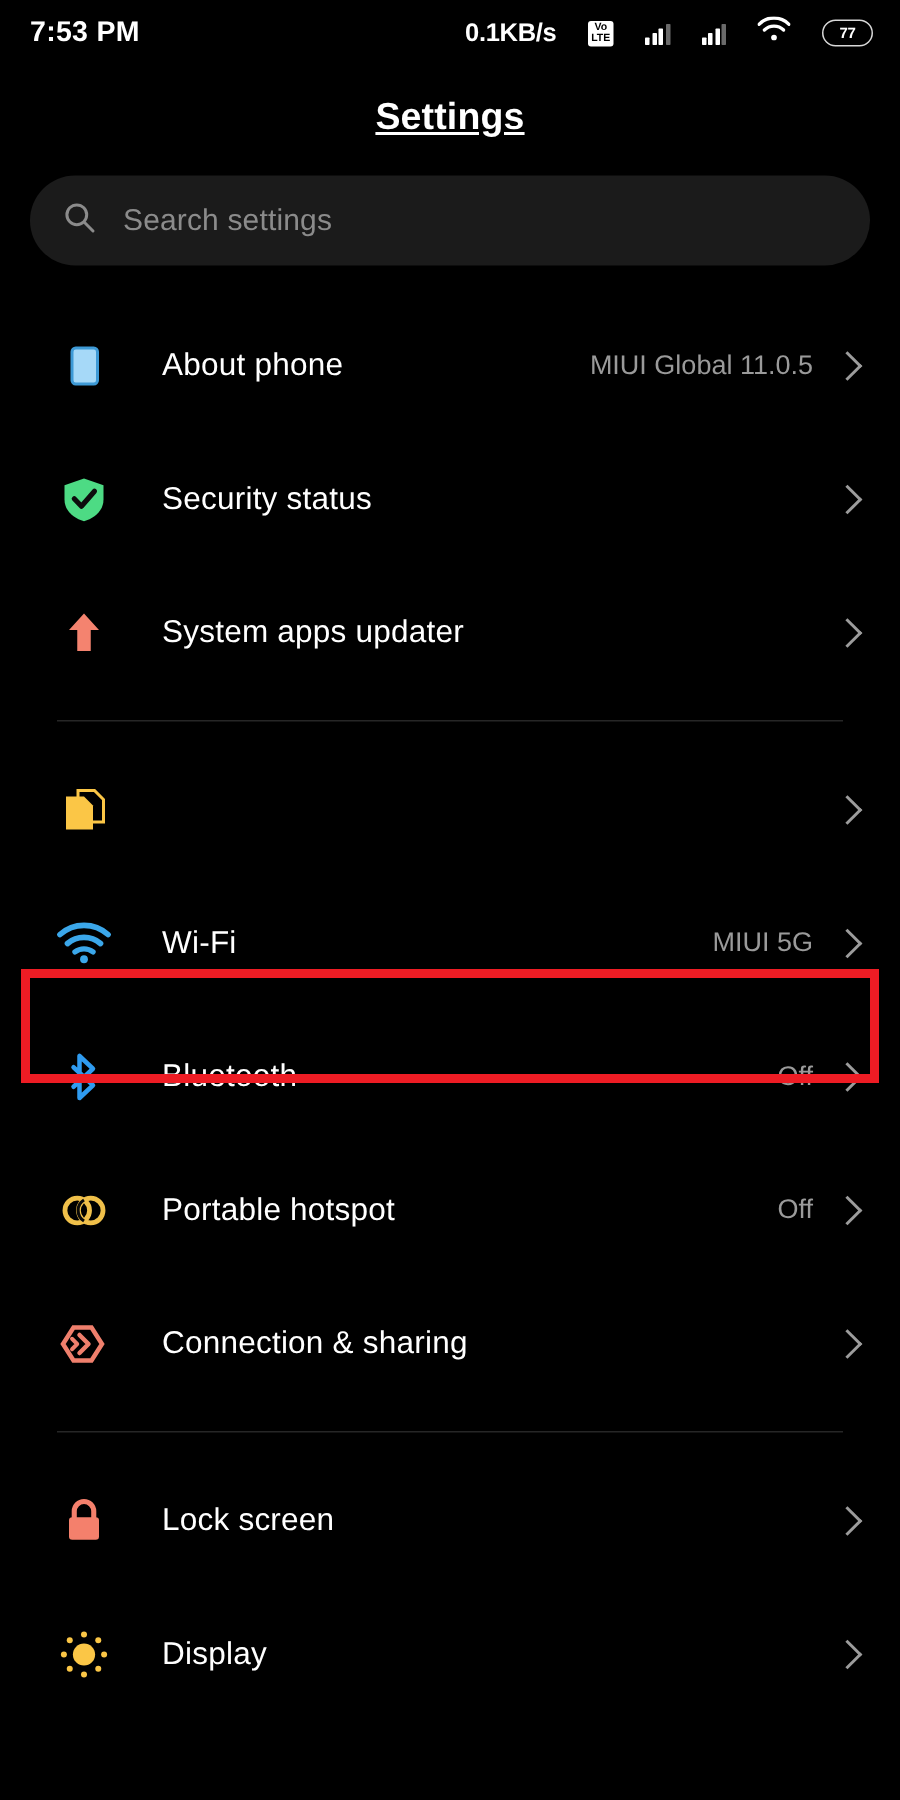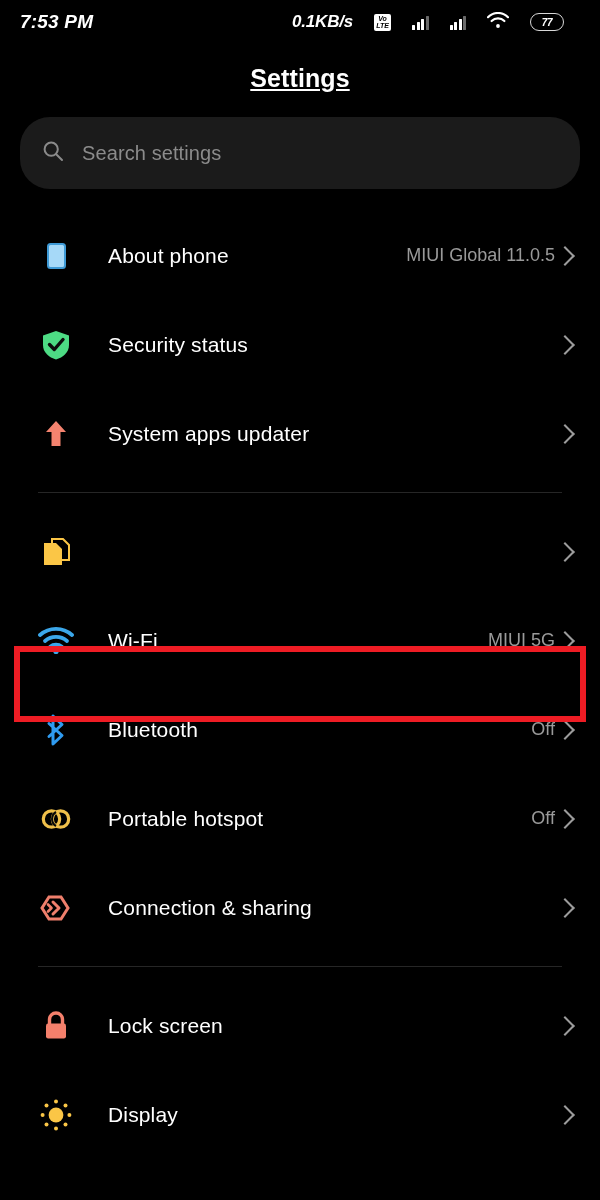--- a/index.html
+++ b/index.html
@@ -16,22 +16,21 @@
     color: #ffffff;
     position: relative;
   }
 
   
   .status-bar {
     height: 44px;
     display: flex;
     align-items: center;
     justify-content: space-between;
-    padding: 0 36px 0 20px;
-    font-style: italic;
+    padding: 0 18px 0 20px;
   }
   .status-clock {
     font-size: 19px;
     font-weight: bold;
     letter-spacing: 0.2px;
     color: #ffffff;
   }
   .status-right {
     display: flex;
     align-items: center;
@@ -90,21 +89,21 @@
     font-size: 25px;
     font-weight: bold;
     padding-top: 20px;
     letter-spacing: 0.1px;
     text-decoration: underline;
   }
 
   
   .search-wrap { padding: 24px 20px 0 20px; }
   .search-box {
-    height: 72px;
+    height: 60px;
     background: #1b1b1b;
     border-radius: 30px;
     display: flex;
     align-items: center;
     padding: 0 22px;
     gap: 18px;
   }
   .search-ph {
     font-size: 20px;
     color: #8b8b8b;
@@ -138,21 +137,21 @@
     font-size: 21px;
     color: #ffffff;
     margin-left: 32px;
     letter-spacing: 0.15px;
     white-space: nowrap;
   }
   .row-spacer { flex: 1; }
   .row-value {
     font-size: 18px;
     color: #9a9a9a;
-    margin-right: 3px;
+    margin-right: 16px;
     white-space: nowrap;
   }
   .chev {
     width: 14px; height: 14px;
     border-right: 2.4px solid #9c9c9c;
     border-top: 2.4px solid #9c9c9c;
     transform: rotate(45deg);
     margin-right: 6px;
   }
 

